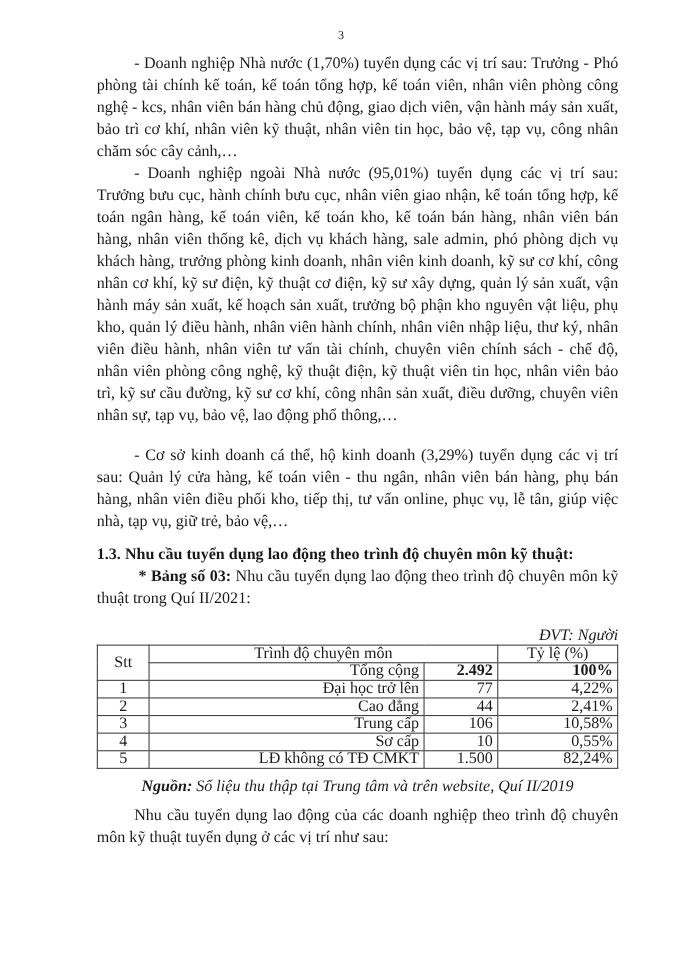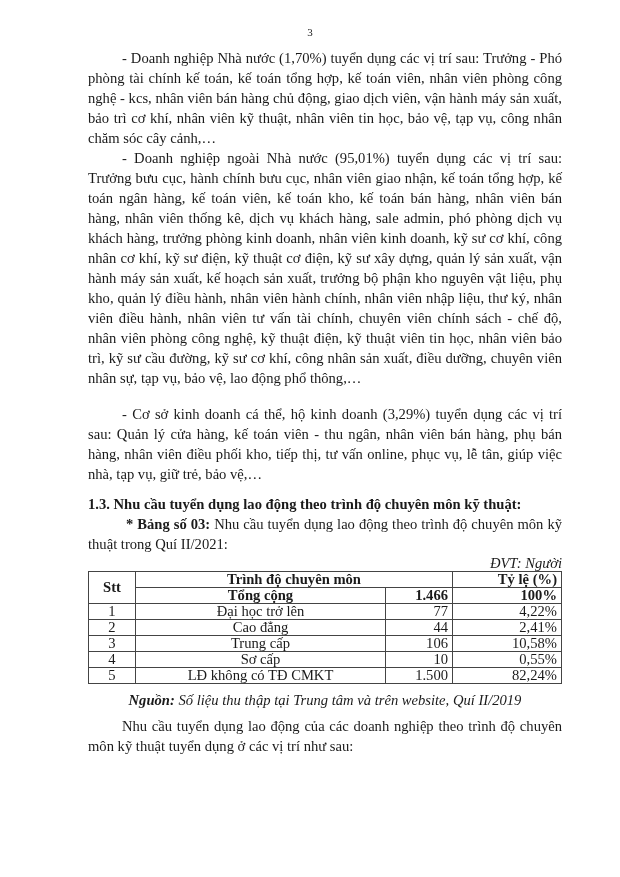--- a/index.html
+++ b/index.html
@@ -19,33 +19,33 @@
   p { margin: 0; text-align: justify; }
   .indent { text-indent: 34px; }
   .indent2 { text-indent: 34px; }
   .gap { margin-top: 16px; }
   .heading {
     font-weight: bold; margin-top: 10px; text-align: left;
   }
   .caption { text-indent: 38px; }
   .caption b { font-weight: bold; }
   .unit {
-    text-align: right; font-style: italic; margin-top: 1px; line-height: 16px;
+    text-align: right; font-style: italic; margin-top: 16px; line-height: 16px;
     padding-right: 0px;
   }
   table {
     border-collapse: collapse; width: 474px; font-size: 14.6px;
     line-height: 15px; margin-top: 0px;
   }
   td, th {
     border: 1px solid #444; padding: 0 4px; font-weight: normal; height: 15px;
   }
-  .th-bold { font-weight: bold; text-align: center; }
+  .th-bold { font-weight: normal; text-align: center; }
   .c-stt { width: 38px; text-align: center; }
-  .c-name { width: 241px; text-align: center; }
+  .c-name { width: 241px; text-align: right; }
   .c-num { width: 58px; text-align: right; }
   .c-pct { width: 100px; text-align: right; }
   .bold { font-weight: bold; }
   .source {
     text-align: center; font-style: italic; margin-top: 6px;
   }
   .source b { font-weight: bold; }
   .after { margin-top: 6px; }
 </style>
 </head>
@@ -62,25 +62,25 @@
 
   <p class="caption"><b>* Bảng số 03:</b><span> Nhu cầu tuyển dụng lao động theo trình độ chuyên môn kỹ thuật trong Quí II/2021:</span></p>
 
   <div class="unit">ĐVT: Người</div>
 
   <table>
     <tbody>
         <tr>
       <td class="c-stt th-bold" rowspan="2">Stt</td>
       <td class="th-bold" colspan="2">Trình độ chuyên môn</td>
-      <td class="c-pct th-bold" style="">Tỷ lệ (%)</td>
+      <td class="c-pct th-bold" style="text-align:center">Tỷ lệ (%)</td>
     </tr>
     <tr>
       <td class="c-name th-bold">Tổng cộng</td>
-      <td class="c-num bold">1.466</td>
+      <td class="c-num bold">2.492</td>
       <td class="c-pct bold">100%</td>
     </tr>
     <tr>
       <td class="c-stt">1</td>
       <td class="c-name">Đại học trở lên</td>
       <td class="c-num">77</td>
       <td class="c-pct">4,22%</td>
     </tr>
     <tr>
       <td class="c-stt">2</td>

